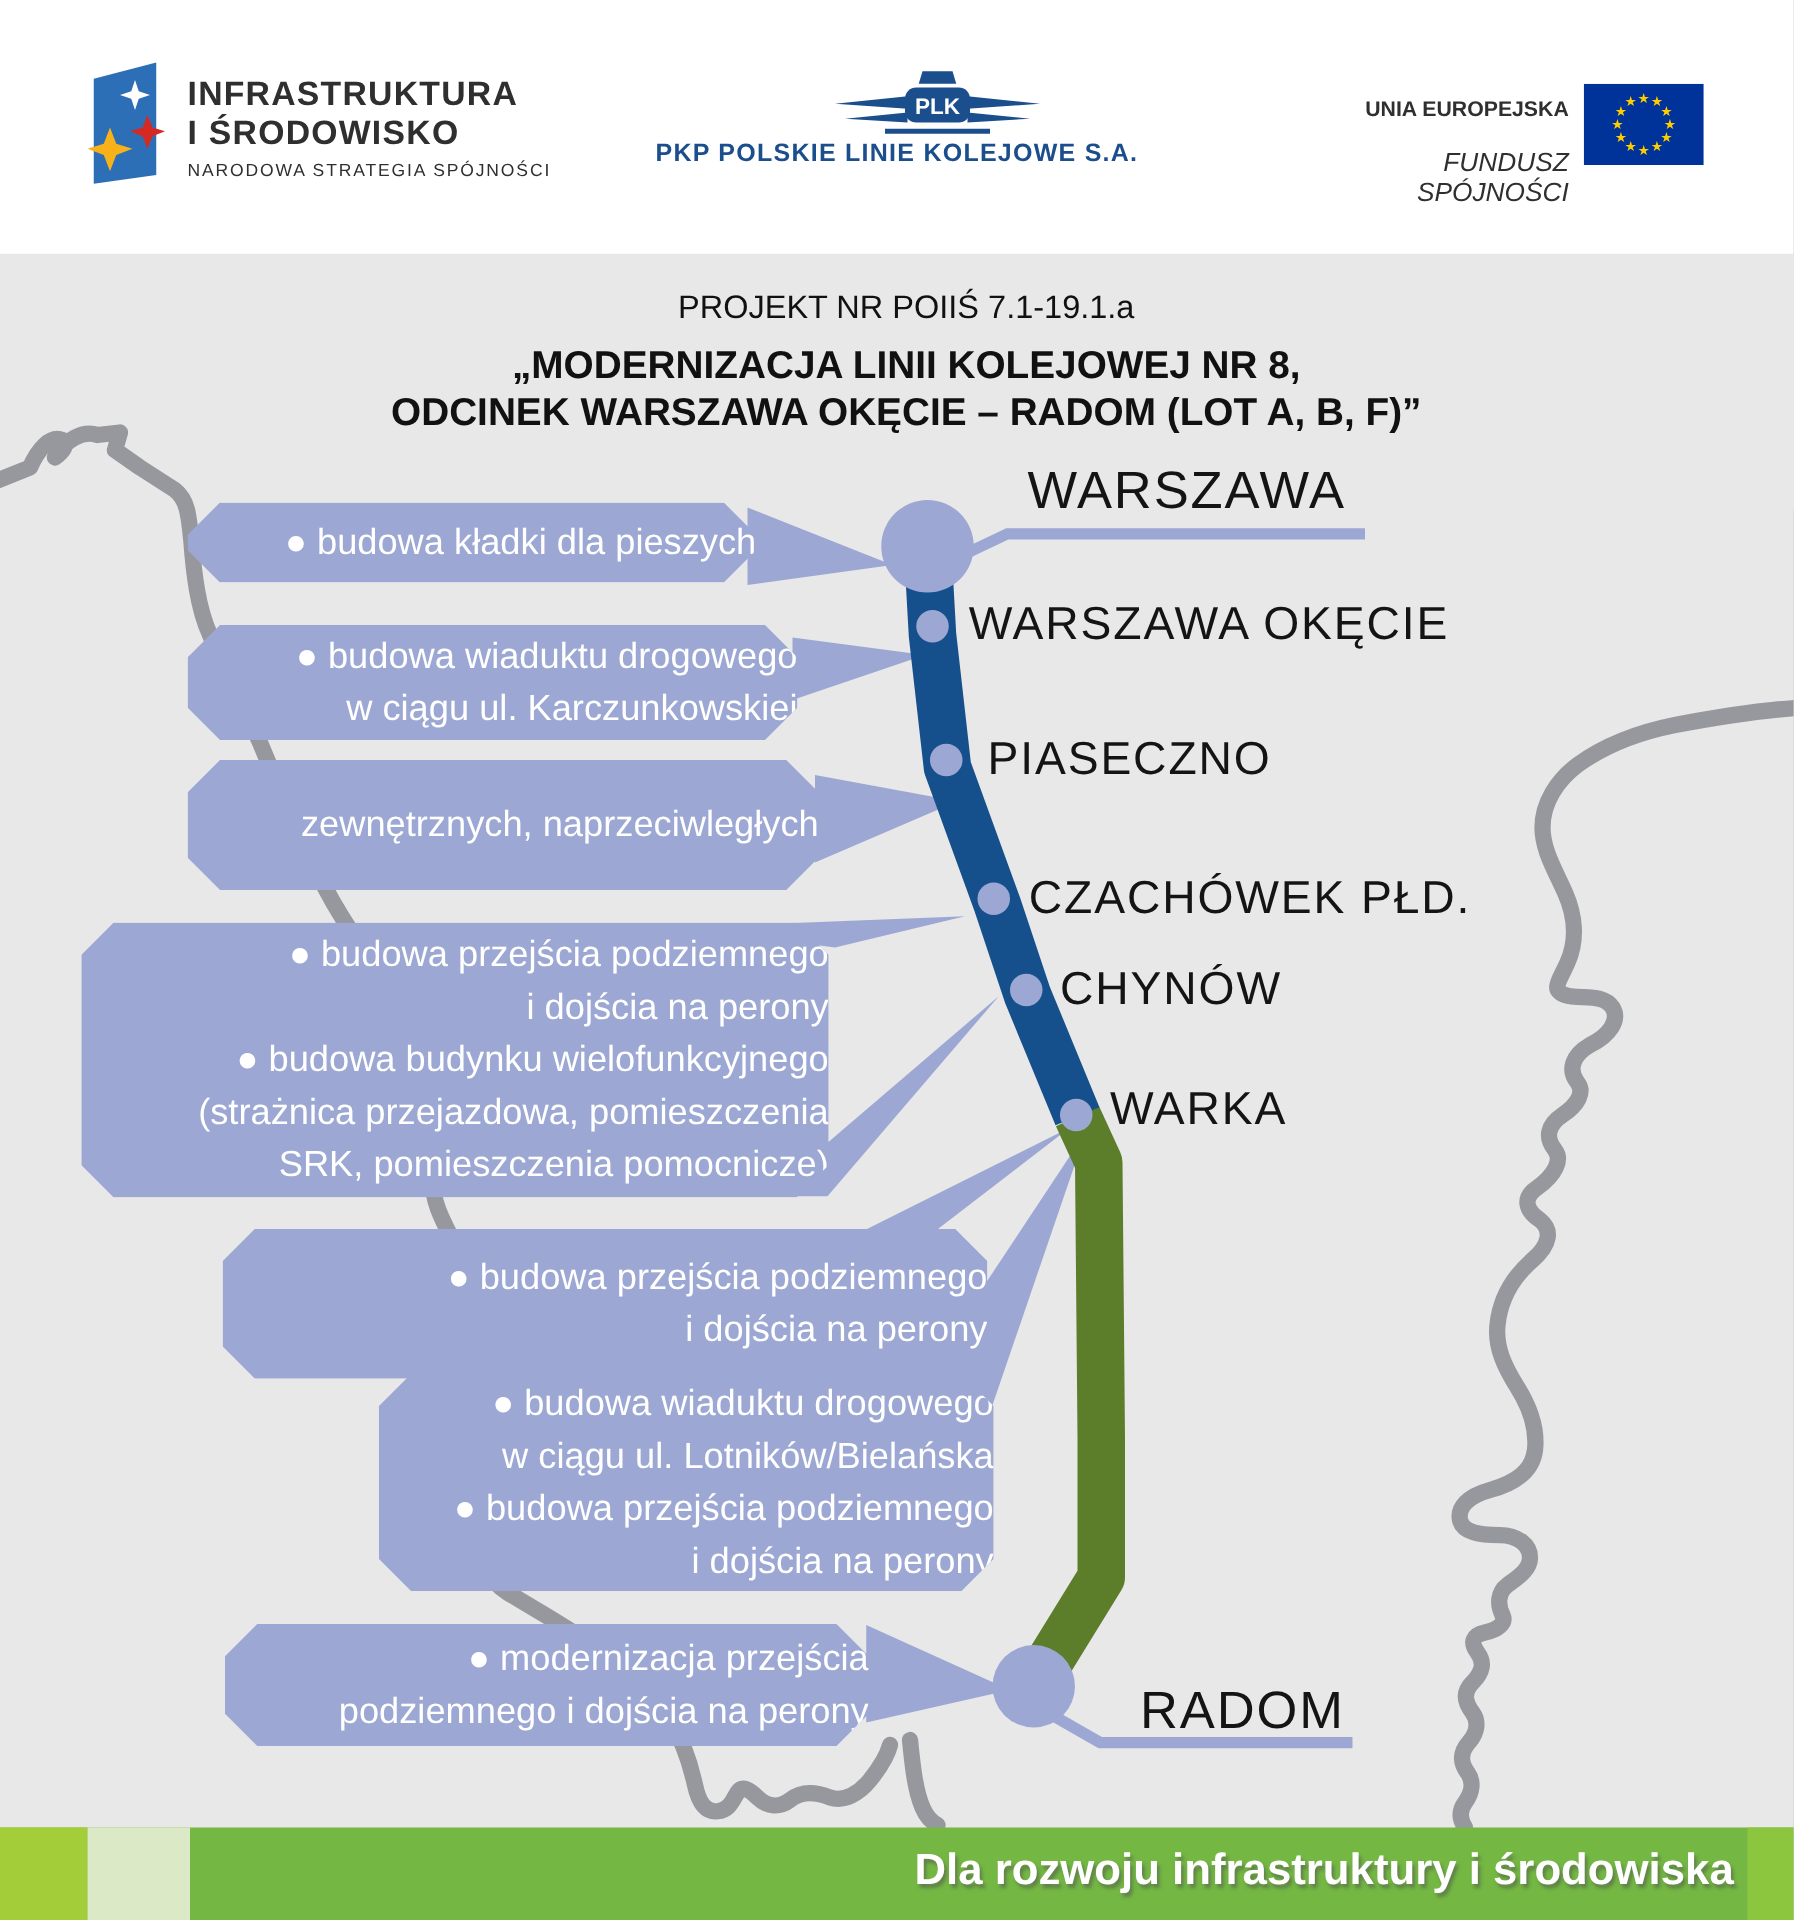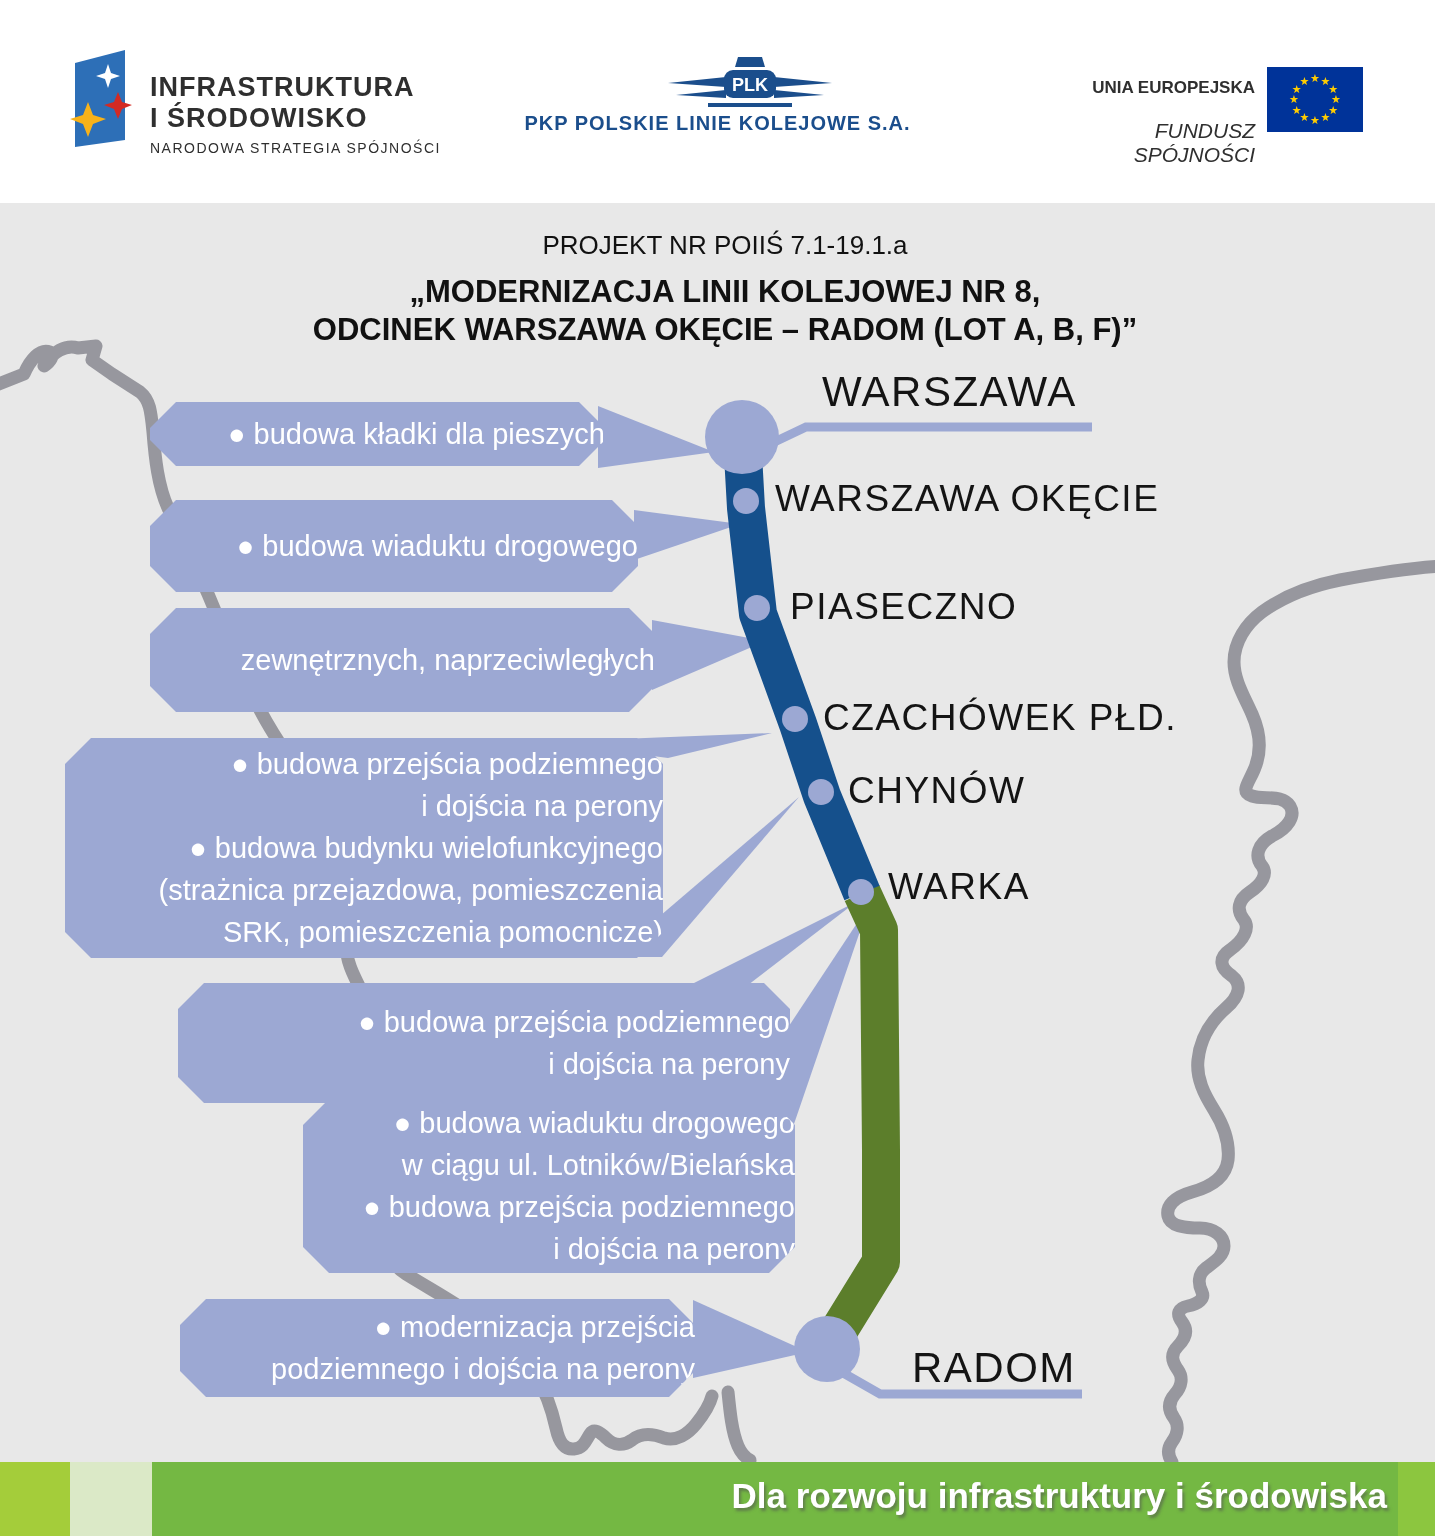--- a/index.html
+++ b/index.html
@@ -2,21 +2,21 @@
 <html><head>
 <meta charset="utf-8">
 <style>
   html,body{margin:0;padding:0;background:#cfcfcf;}
   .stage{position:relative;width:1435px;height:1536px;background:#e8e8e8;overflow:hidden;
          font-family:"Liberation Sans",sans-serif;}
   .abs{position:absolute;}
   svg.art{position:absolute;left:0;top:0;width:1435px;height:1536px;}
   
   .header{position:absolute;left:0;top:0;width:1435px;height:203px;background:#ffffff;}
-  .logo-left-text{position:absolute;left:150px;top:60px;color:#2f2f2f;margin-top:12px;}
+  .logo-left-text{position:absolute;left:150px;top:60px;color:#2f2f2f;}
   .logo-left-text .t1{font-size:27px;font-weight:bold;letter-spacing:1px;line-height:1.15;}
   .logo-left-text .t2{font-size:14px;letter-spacing:1.5px;margin-top:6px;}
   .pkp-name{position:absolute;left:0;top:112px;width:100%;text-align:center;
             color:#1b4e8c;font-size:20px;font-weight:bold;letter-spacing:1px;}
   .eu-text{position:absolute;left:1040px;top:78px;width:215px;text-align:right;color:#2f2f2f;}
   .eu-text .t1{font-size:17px;font-weight:bold;}
   .eu-text .t2{font-size:21px;margin-top:21px;font-style:italic;}
   
   .title{position:absolute;left:160px;top:230px;width:1130px;text-align:center;color:#111;}
   .title .l1{font-size:26px;margin-bottom:12px;}
@@ -141,20 +141,21 @@
   <div class="station" style="left:848px;top:770px">CHYNÓW</div>
   <div class="station" style="left:888px;top:866px">WARKA</div>
   <div class="station" style="left:912px;top:1344px;font-size:42px">RADOM</div>
 
   <div class="callout" style="left:150px;top:402px;width:455px;height:64px">
     <div class="ln">● budowa kładki dla pieszych</div>
   </div>
 
   <div class="callout" style="left:150px;top:500px;width:488px;height:92px">
     <div class="ln">● budowa wiaduktu drogowego</div>
+    <div class="ln cont">w ciągu ul. Karczunkowskiej</div>
   </div>
 
   <div class="callout" style="left:150px;top:608px;width:505px;height:104px">
     <div class="ln cont">zewnętrznych, naprzeciwległych</div>
   </div>
 
   <div class="callout" style="left:65px;top:738px;width:598px;height:220px;padding-left:42px">
     <div class="ln">● budowa przejścia podziemnego</div>
     <div class="ln cont">i dojścia na perony</div>
     <div class="ln">● budowa budynku wielofunkcyjnego</div>

